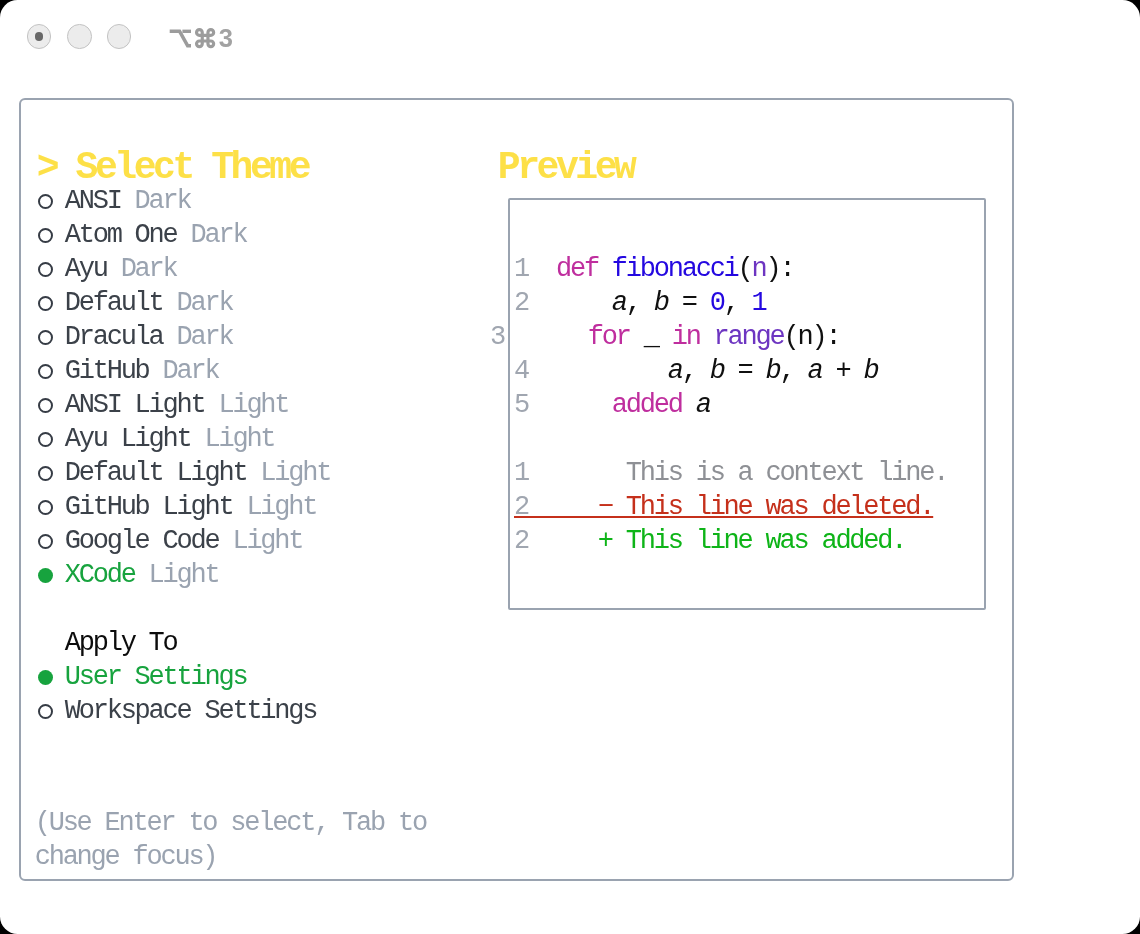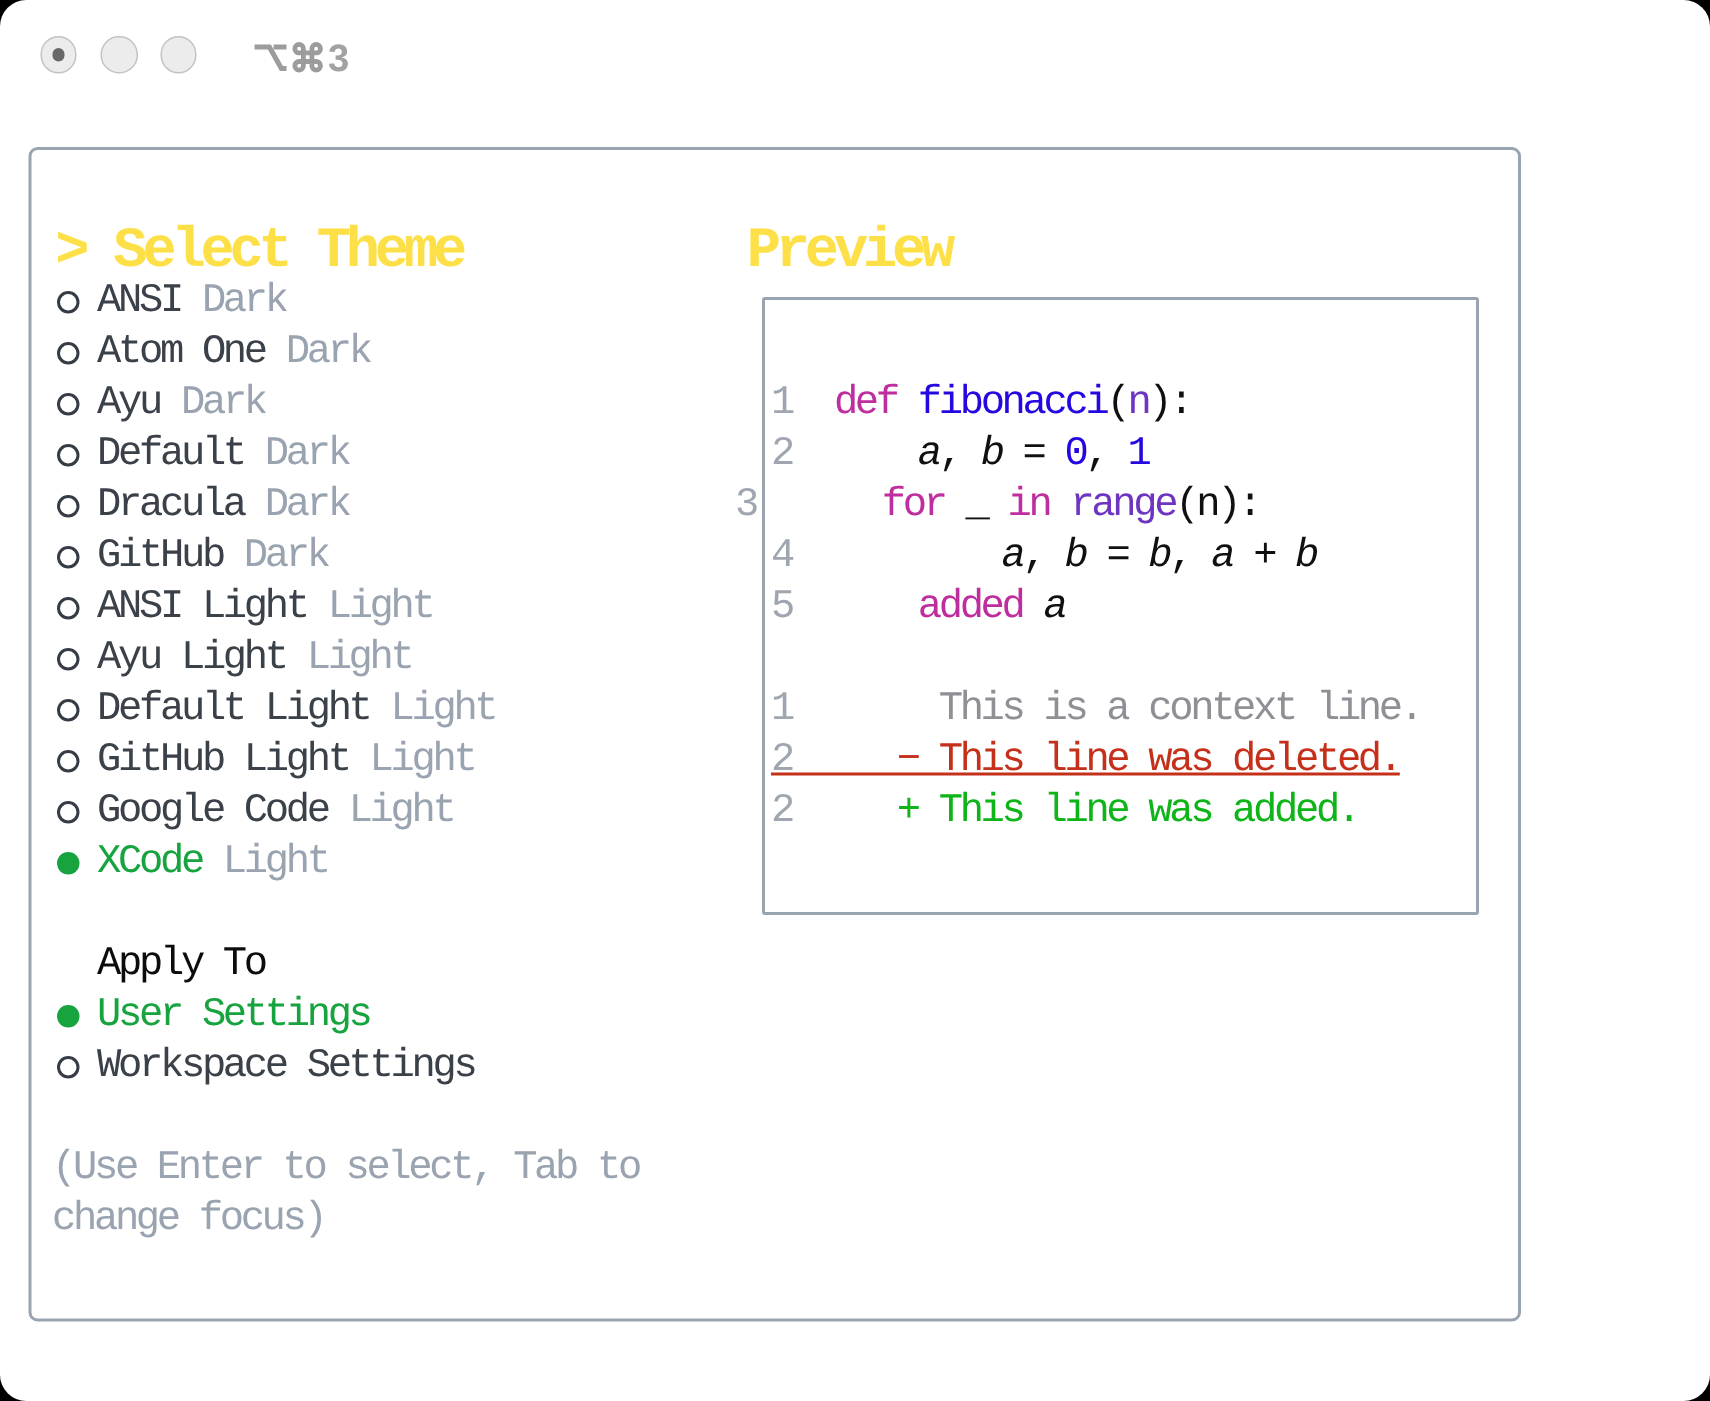--- a/index.html
+++ b/index.html
@@ -5,21 +5,21 @@
   html,body{margin:0;padding:0;}
   body{width:1140px;height:934px;background:#000;position:relative;overflow:hidden;
        font-family:"Liberation Mono", monospace;}
   .win{position:absolute;left:0;top:0;width:1140px;height:934px;background:#fff;border-radius:17.5px;}
   .tl{position:absolute;width:24.5px;height:24.5px;border-radius:50%;background:#ececec;border:1.5px solid #c3c3c3;box-sizing:border-box;top:24.4px;}
   .tl .dot{position:absolute;left:50%;top:50%;width:8.6px;height:8.6px;margin:-4.3px 0 0 -4.3px;border-radius:50%;background:#686868;}
   .panel{position:absolute;left:19px;top:98px;width:995px;height:783px;border:2px solid #9aa3b0;border-radius:6px;box-sizing:border-box;}
   .pbox{position:absolute;left:508px;top:197.5px;width:478px;height:412px;border:2px solid #9aa3b0;box-sizing:border-box;border-radius:2px;}
   .r{position:absolute;white-space:pre;font:27px/27px "Liberation Mono",monospace;letter-spacing:-2.23px;color:#3b4149;}
   .b{font-weight:bold;color:#fde047;font-size:38px;letter-spacing:-3.43px;}
-  .gr{color:#9aa3b0;}
+  .gr{color:#9aa3b0;margin-top:44px;}
   .green{color:#17a33e;}
   .circ{position:absolute;width:15.6px;height:15.6px;border:2px solid #363c45;border-radius:50%;box-sizing:border-box;left:37.9px;}
   .fcirc{position:absolute;width:15.2px;height:15.2px;background:#17a33e;border-radius:50%;left:37.9px;}
   .kw{color:#bf2e9e;}
   .fn{color:#2408e0;}
   .pu{color:#6d35c1;}
   .nu{color:#2408e0;}
   .lno{color:#a0a6b0;}
   .ctx{color:#8e9095;text-align:right;}
   .del{color:#c5301b;text-decoration:underline;}

